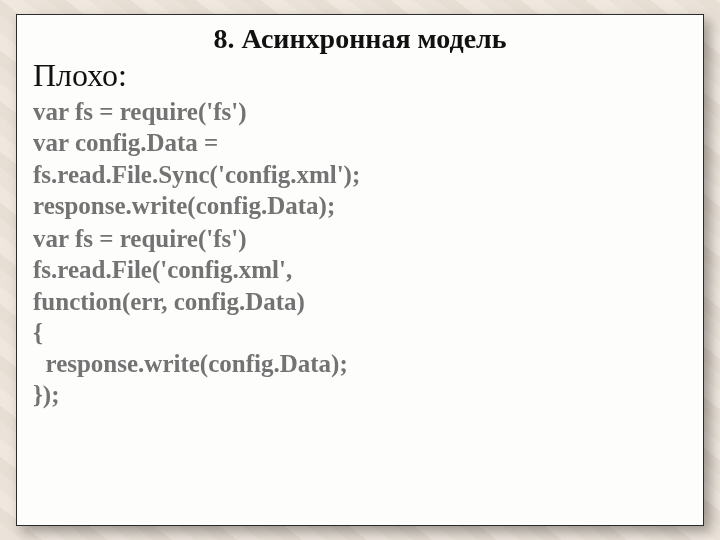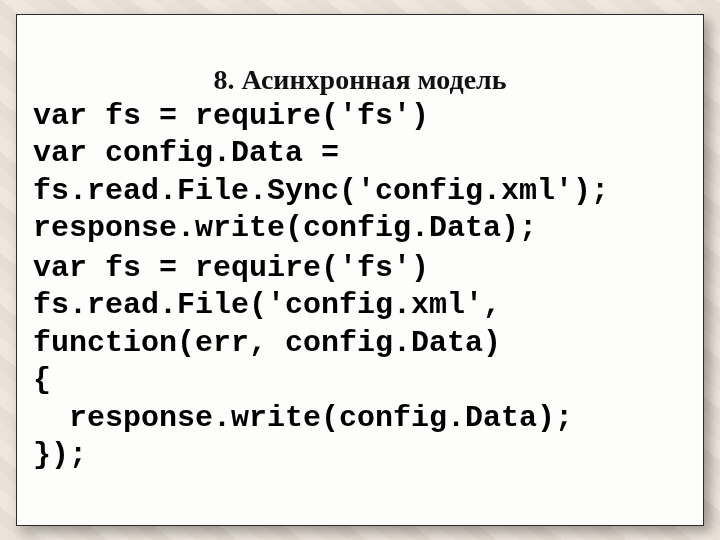--- a/index.html
+++ b/index.html
@@ -13,53 +13,54 @@
     padding:14px 16px;
   }
   .card{
     width:100%;height:100%;
     box-sizing:border-box;
     background:#fdfdfc;
     border:1.5px solid #2b2b2b;
     box-shadow:6px 6px 12px rgba(0,0,0,0.35);
     padding:6px 16px 10px 16px;
     position:relative;
-    display:flex;flex-direction:column;justify-content:center;
+    display:flex;flex-direction:column;
   }
   .title{
     font-family:Garamond, "Times New Roman", serif;
     font-weight:700;
     font-size:28px;
     text-align:center;
     margin:2px 0 0 0;
     color:#111;
   }
   .label{
     font-family:Garamond, "Times New Roman", serif;
     font-weight:400;
     font-size:32px;
     color:#111;
     margin:2px 0 0 0;
   }
   pre.code{
-    font-family:Liberation Mono, monospace;
+    font-family:Liberation Serif, serif;
     font-weight:700;
-    font-size:30px;
+    font-size:25px;
     line-height:1.25;
-    color:#000000;
+    color:#737373;
     margin:2px 0 0 0;
     white-space:pre;
   }
 </style>
 </head>
 <body>
 
 <div class="bg">
   <div class="card">
     <div class="title">8. Асинхронная модель</div>
+    <div class="label">Плохо:</div>
     <pre class="code">var fs = require('fs')
 var config.Data =
 fs.read.File.Sync('config.xml');
 response.write(config.Data);</pre>
     <pre class="code">var fs = require('fs')
 fs.read.File('config.xml',
 function(err, config.Data)
 {
   response.write(config.Data);
 });</pre>

